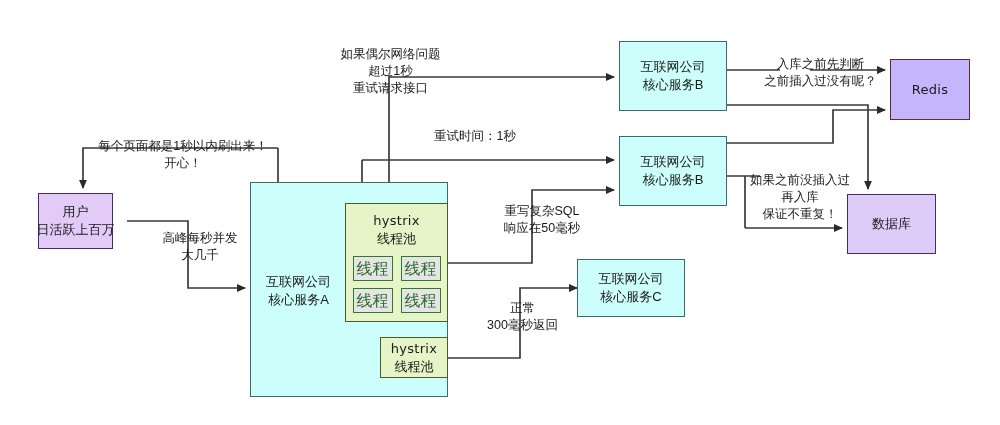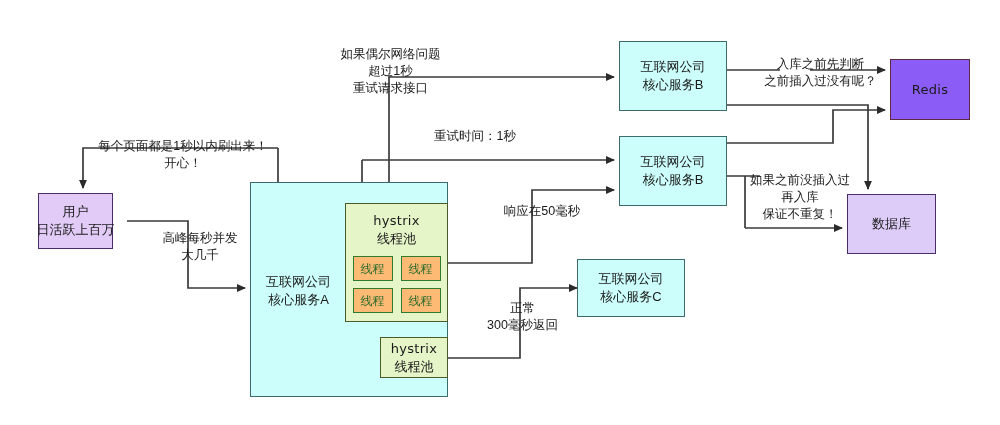--- a/index.html
+++ b/index.html
@@ -5,23 +5,23 @@
   html,body{margin:0;padding:0;background:#ffffff;}
   body{font-family:"Liberation Sans","DejaVu Sans",sans-serif;}
   #canvas{position:relative;width:1000px;height:425px;background:#ffffff;overflow:hidden;}
   .box{position:absolute;box-sizing:border-box;display:flex;flex-direction:column;
        align-items:center;justify-content:center;border:1.6px solid #3a3a3a;
        font-size:13px;line-height:1.35;color:#1a1a1a;text-align:center;}
   .box .ln{display:block;white-space:nowrap;}
   .cyan{background:#ccfffb;border-color:#3d6b6b;}
   .purple{background:#e2ccf7;border-color:#4a2d66;}
   .violet{background:#ddccf7;border-color:#4a2d66;}
-  .pink{background:#8b5cf6;border-color:#5e2a42;}
+  .pink{background:#c4b5fd;border-color:#5e2a42;}
   .ylwgreen{background:#e6f5c8;border-color:#4a5a28;}
-  .greenchip{background:#fdba74;border-color:#2f7a2f;color:#2b6b2b;font-size:12px;}
+  .greenchip{background:#e5e5e5;border-color:#2f7a2f;color:#2b6b2b;font-size:16px;}
   .lbl{position:absolute;font-size:12.5px;line-height:1.35;color:#1a1a1a;
        text-align:center;white-space:nowrap;}
   .lbl .ln{display:block;}
   .mono{font-family:"DejaVu Sans","Liberation Sans",sans-serif;letter-spacing:.3px;}
   svg.wires{position:absolute;left:0;top:0;width:1000px;height:425px;pointer-events:none;}
 </style>
 </head>
 <body>
 
 <div id="canvas">
@@ -84,20 +84,21 @@
     <span class="ln">如果偶尔网络问题</span>
     <span class="ln">超过1秒</span>
     <span class="ln">重试请求接口</span>
   </div>
 
   <div class="lbl" style="left:415px;top:128px;width:120px;">
     <span class="ln">重试时间：1秒</span>
   </div>
 
   <div class="lbl" style="left:487px;top:203px;width:110px;">
+    <span class="ln">重写复杂SQL</span>
     <span class="ln">响应在50毫秒</span>
   </div>
 
   <div class="lbl" style="left:470px;top:300px;width:105px;">
     <span class="ln">正常</span>
     <span class="ln">300毫秒返回</span>
   </div>
 
   <div class="lbl" style="left:748px;top:56px;width:145px;">
     <span class="ln">入库之前先判断</span>

